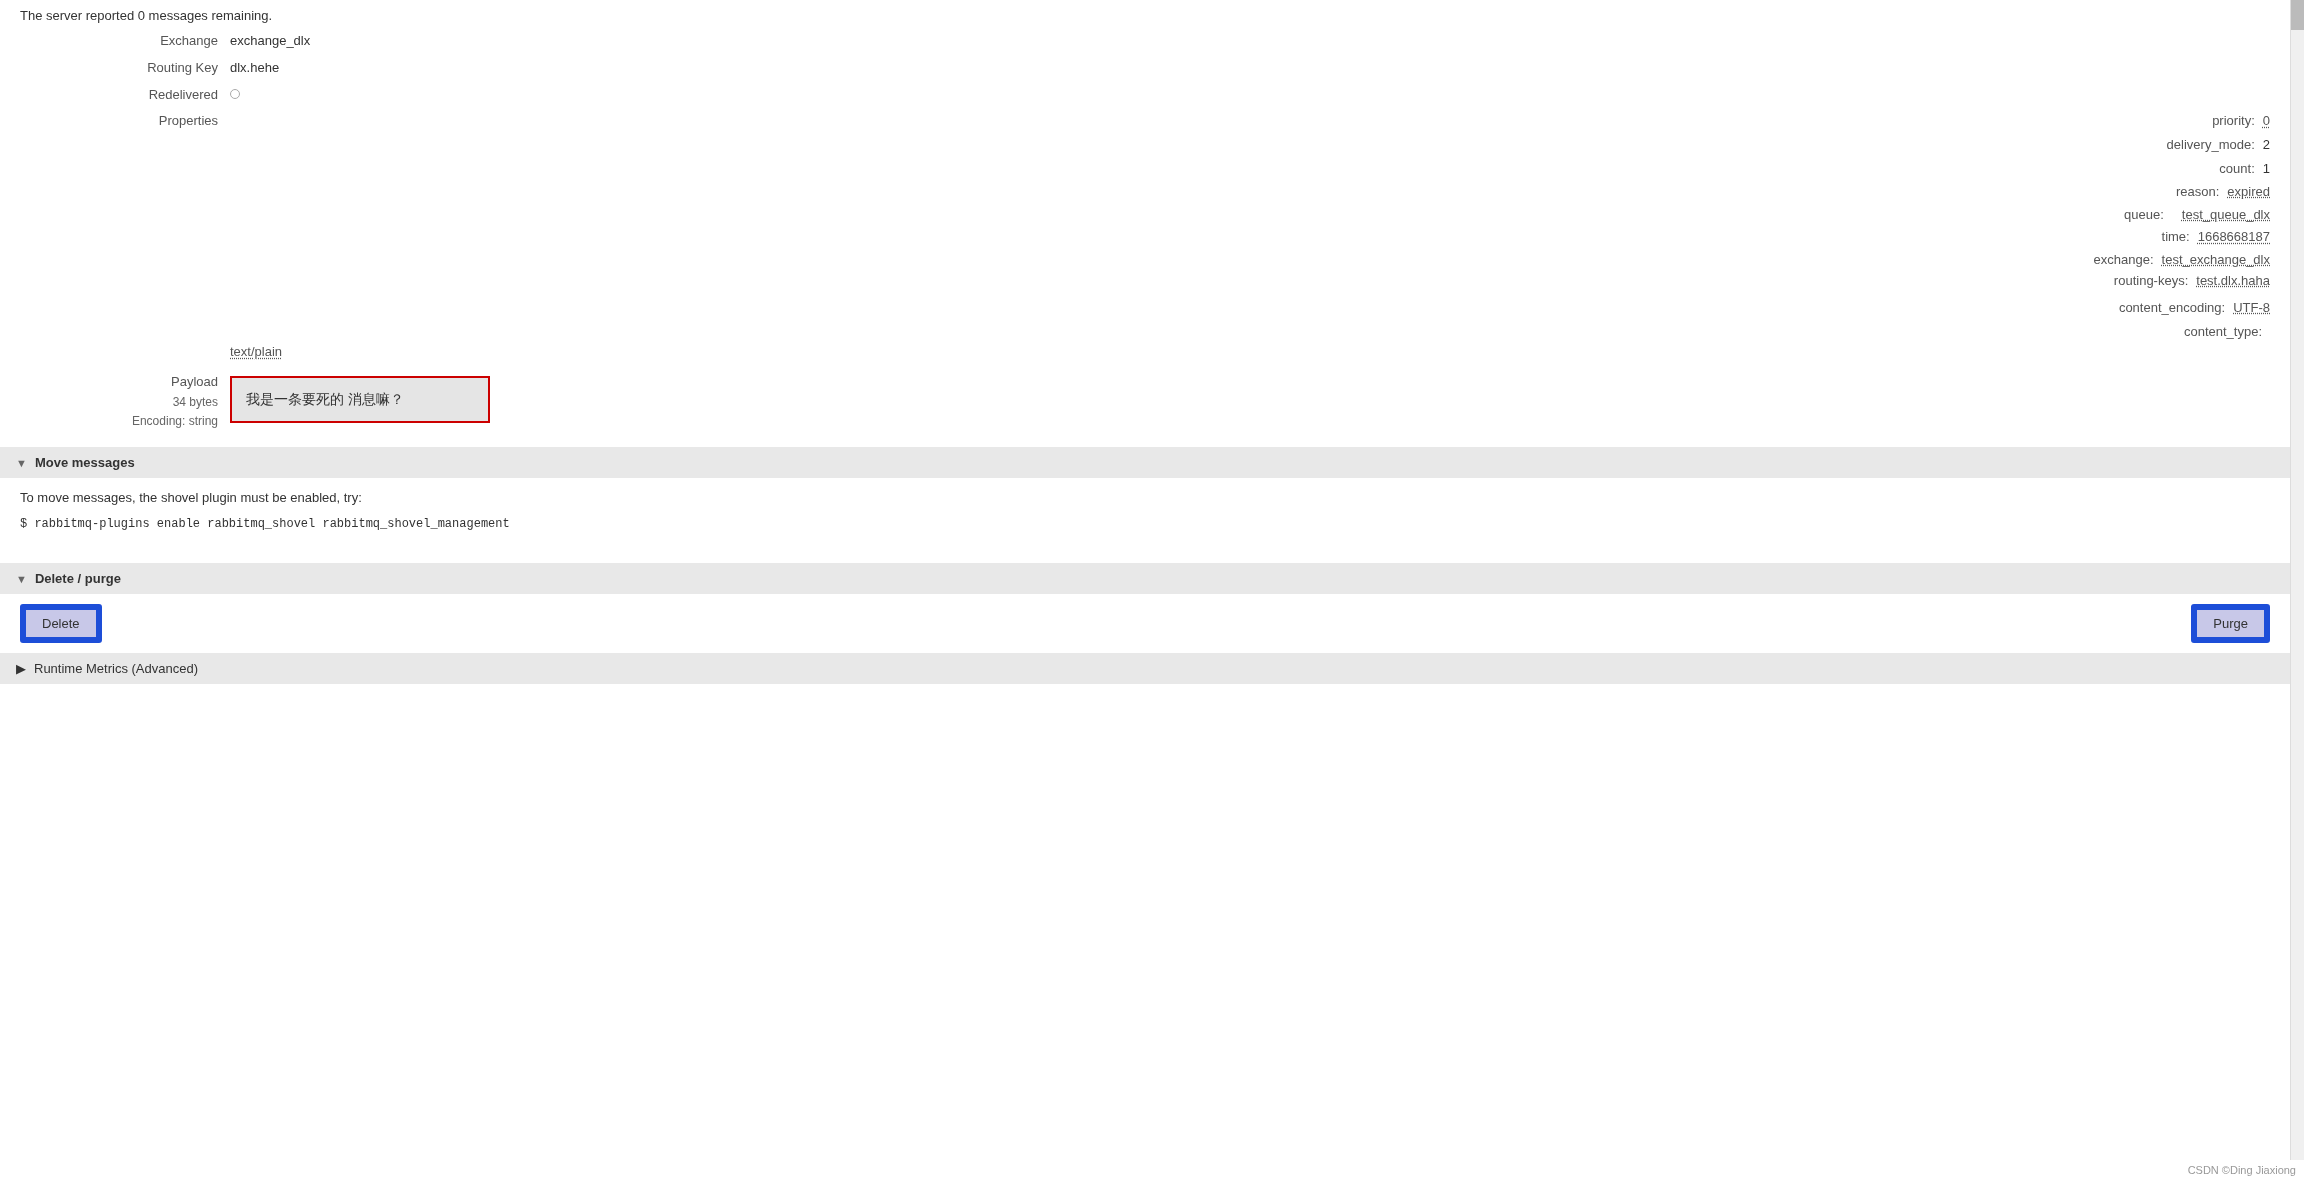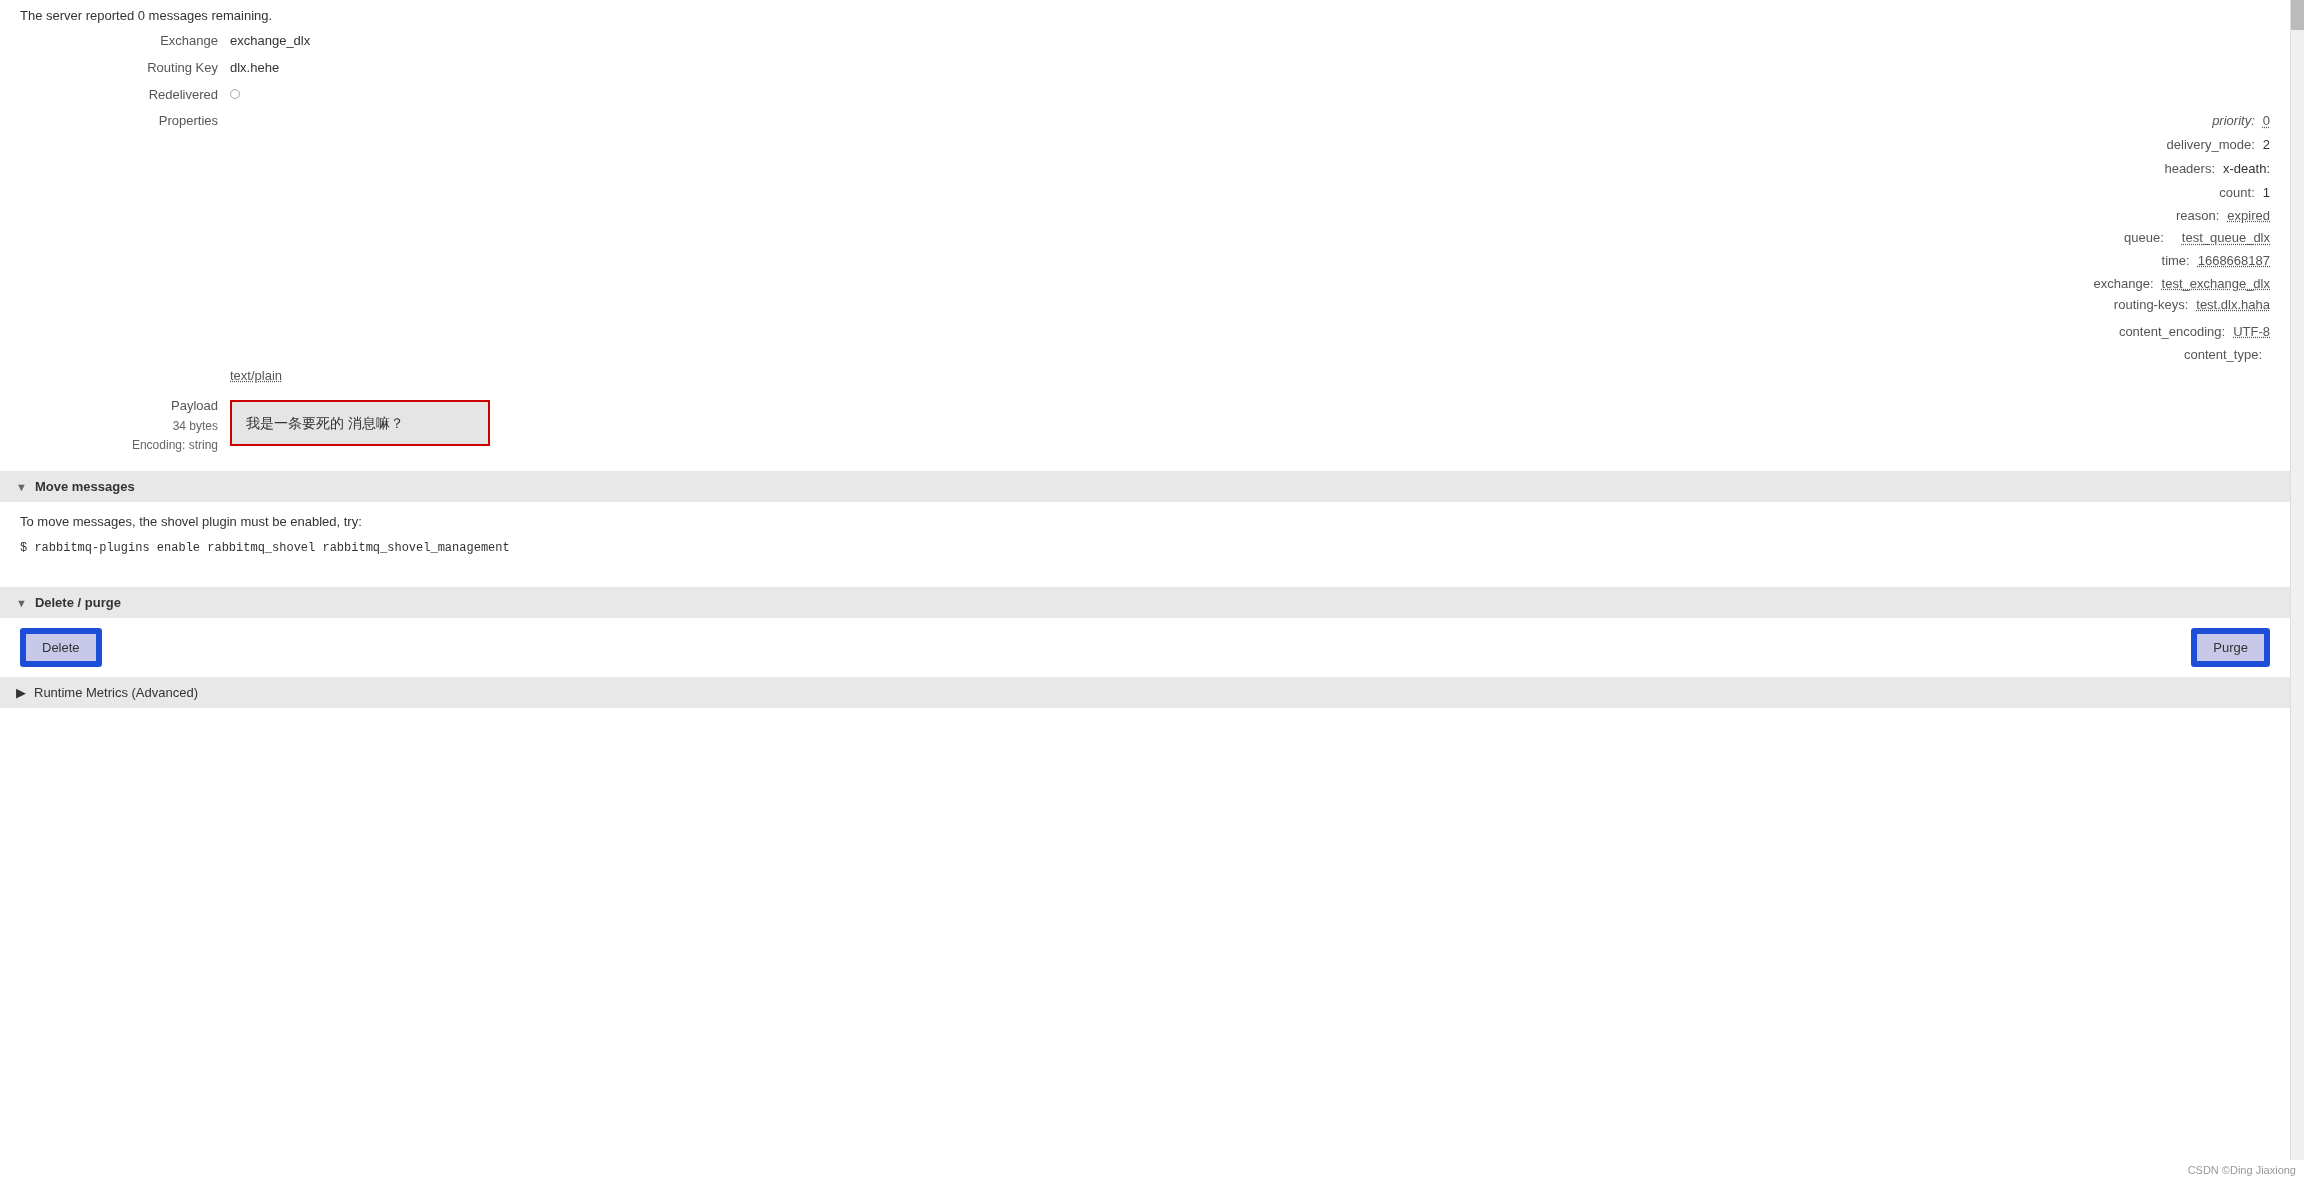--- a/index.html
+++ b/index.html
@@ -215,33 +215,29 @@
         <div class="prop-value">
           <span class="circle-indicator"></span>
         </div>
       </div>
 
       <div class="prop-row">
         <div class="prop-label">Properties</div>
         <div class="prop-value">
 
           <div style="display:flex; justify-content:flex-end; margin-bottom:3px;">
-            <span style="text-align:right; padding-right:8px; color:#555;font-style:italic;">priority:</span>
+            <span style="text-align:right; padding-right:8px; color:#555;">priority:</span>
             <span><a class="dotted-link">0</a></span>
           </div>
 
           <div style="display:flex; justify-content:flex-end; margin-bottom:3px;">
             <span style="text-align:right; padding-right:8px; color:#555;">delivery_mode:</span>
             <span>2</span>
           </div>
 
-          <div style="display:flex; justify-content:flex-end; margin-bottom:3px;">
-            <span style="text-align:right; padding-right:8px; color:#555;">headers:</span>
-            <span>x-death:</span>
-          </div>
 
           <div style="margin-left: 40px;">
 
             <div style="display:flex; justify-content:flex-end; margin-bottom:2px;">
               <span style="text-align:right; padding-right:8px; color:#555; min-width:180px;">count:</span>
               <span>1</span>
             </div>
 
             <div style="display:flex; justify-content:flex-end; margin-bottom:2px;">
               <span style="text-align:right; padding-right:8px; color:#555; min-width:180px;">reason:</span>

